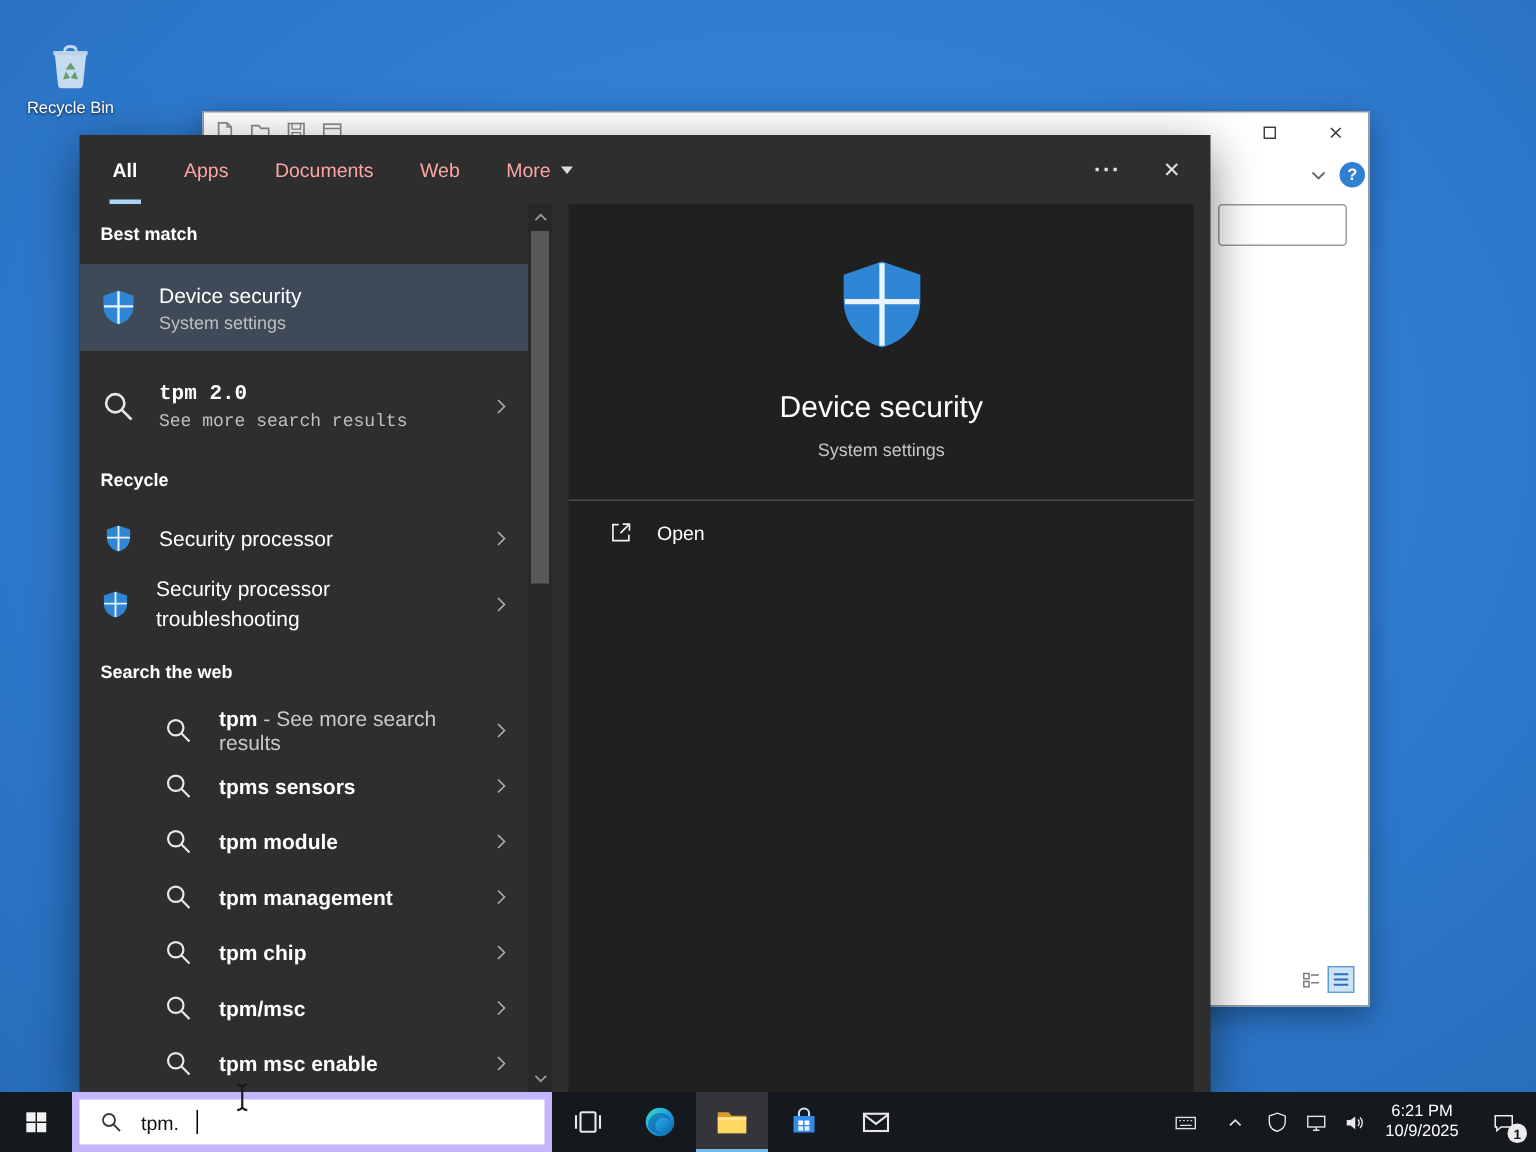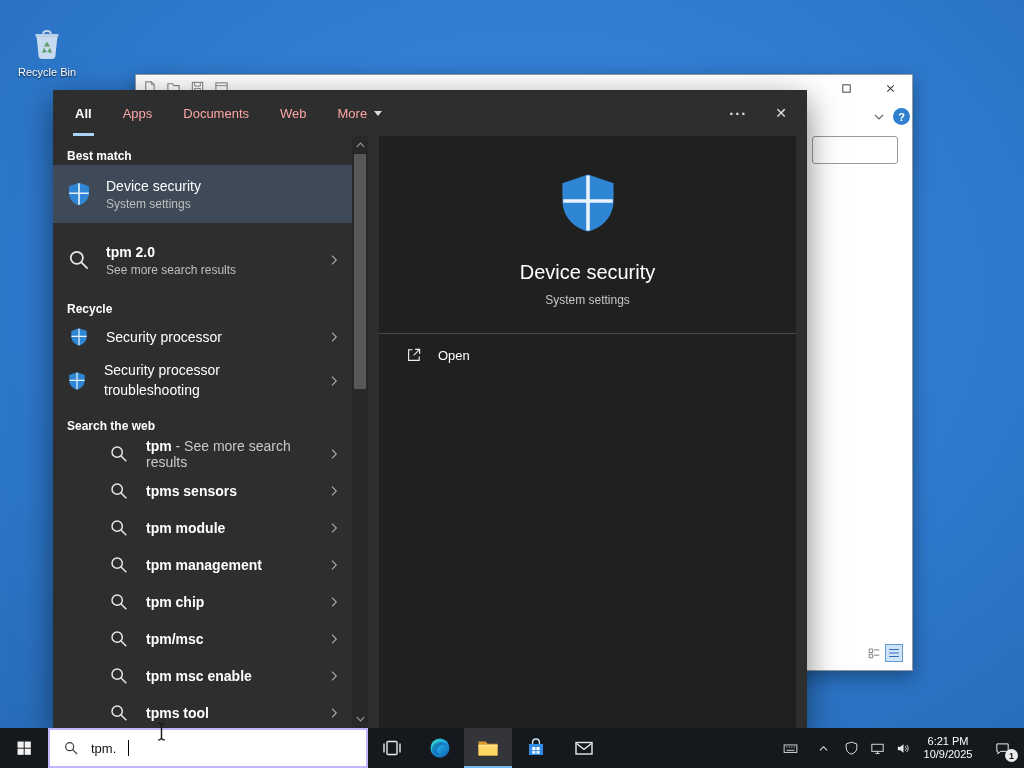--- a/index.html
+++ b/index.html
@@ -41,37 +41,37 @@
     border-bottom:3px solid transparent; border-top:3px solid transparent; cursor:default; }
   .tab.active { color:#fff; font-weight:bold; border-bottom-color:#a9d3f7; }
   .tab-caret { width:0; height:0; border-left:4px solid transparent; border-right:4px solid transparent;
     border-top:5px solid #dcdcdc; margin-left:7px; }
   .tabs-right { position:absolute; right:20px; top:0; height:46px; display:flex; align-items:center; gap:28px; }
   .overflow-btn { color:#e0e0e0; font-size:15px; font-weight:bold; letter-spacing:1px; }
   .close-btn { color:#e0e0e0; font-size:14px; }
 
   .flyout-body { display:flex; height:592px; }
   .list { width:299px; }
-  .section-header { padding:13px 0 2px 14px; font-size:12px; font-weight:bold; color:#fff; }
+  .section-header { padding:13px 0 13px 14px; font-size:12px; font-weight:bold; color:#fff; }
   .row { display:flex; align-items:center; padding:0 10px 0 12px; }
   .row-lg { height:58px; } .row-md { height:50px;padding-left:10px; } .row-sm { height:38px; } .row-web { height:37px;margin-left:40px; }
   .row.selected { background:#3e4a57; }
   .row-icon { width:28px; height:28px; flex:0 0 28px; margin-right:13px;
     display:flex; align-items:center; justify-content:center; }
   .row-icon svg { width:26px; height:26px; }
   .row-web .row-icon svg { width:22px; height:22px; }
   .row-text { display:flex; flex-direction:column; gap:3px; }
   .row-title { font-size:14px; color:#fff; }
   .bold { font-weight:bold; }
   .wrap { max-width:186px; line-height:1.4; }
   .row-sub { font-size:12px; color:#bfbfbf; }
   .chev { margin-left:auto; width:16px; height:16px; flex:none; }
   .web-label { font-size:14px; color:#fff; font-weight:bold; }
   .web-note { font-weight:normal; color:#c9c9c9; }
-  .row-tpm2 { margin-top:8px; }
+  .row-tpm2 { margin-top:8px;font-family:Liberation Mono, monospace; }
 
   .scrollcol { width:16px; position:relative; background:#282828; }
   .scroll-arrow { position:absolute; left:0; width:16px; height:14px;
     display:flex; align-items:center; justify-content:center; }
   .scroll-arrow svg { width:9px; height:6px; }
   .scroll-arrow.up { top:2px; } .scroll-arrow.down { bottom:2px; }
   .scroll-thumb { position:absolute; left:2px; width:12px; top:18px; height:235px; background:#585858; }
 
   .preview { width:417px; margin-left:11px; background:#202020;
     display:flex; flex-direction:column; align-items:center; }
@@ -82,21 +82,21 @@
   .preview-open { width:100%; height:42px; display:flex; align-items:center;
     padding-left:26px; gap:15px; font-size:13px; color:#ffffff; }
   .preview-open svg { width:18px; height:18px; }
 
   
   .taskbar { position:absolute; left:0; bottom:0; width:1024px; height:40px;
     background:#15181d; display:flex; align-items:stretch; z-index:10; }
   .tb-btn { width:48px; display:flex; align-items:center; justify-content:center; }
   .tb-btn svg { width:24px; height:24px; }
   .tb-start svg { width:18px; height:18px; }
-  .tb-search { width:320px; background:#fff; border:2px solid #c4b5fd;
+  .tb-search { width:320px; background:#fff; border:5px solid #c4b5fd;
     display:flex; align-items:center; padding-left:13px; gap:12px; }
   .tb-search svg { width:16px; height:16px; flex:none; }
   .tb-search-text { font-size:13px; color:#111; }
   .caret { width:1px; height:16px; background:#000; }
   .tb-app.active { background:rgba(255,255,255,.13); box-shadow:inset 0 -2px 0 #76b9ed; }
   .tray { margin-left:auto; display:flex; align-items:center; }
   .tray-btn { height:40px; display:flex; align-items:center; justify-content:center; }
   .tray-btn svg { width:17px; height:17px; }
   .w36 { width:36px; } .w30 { width:30px; } .w26 { width:26px; }
   .clock { width:64px; text-align:center; font-size:11px; color:#fff; line-height:13px;

